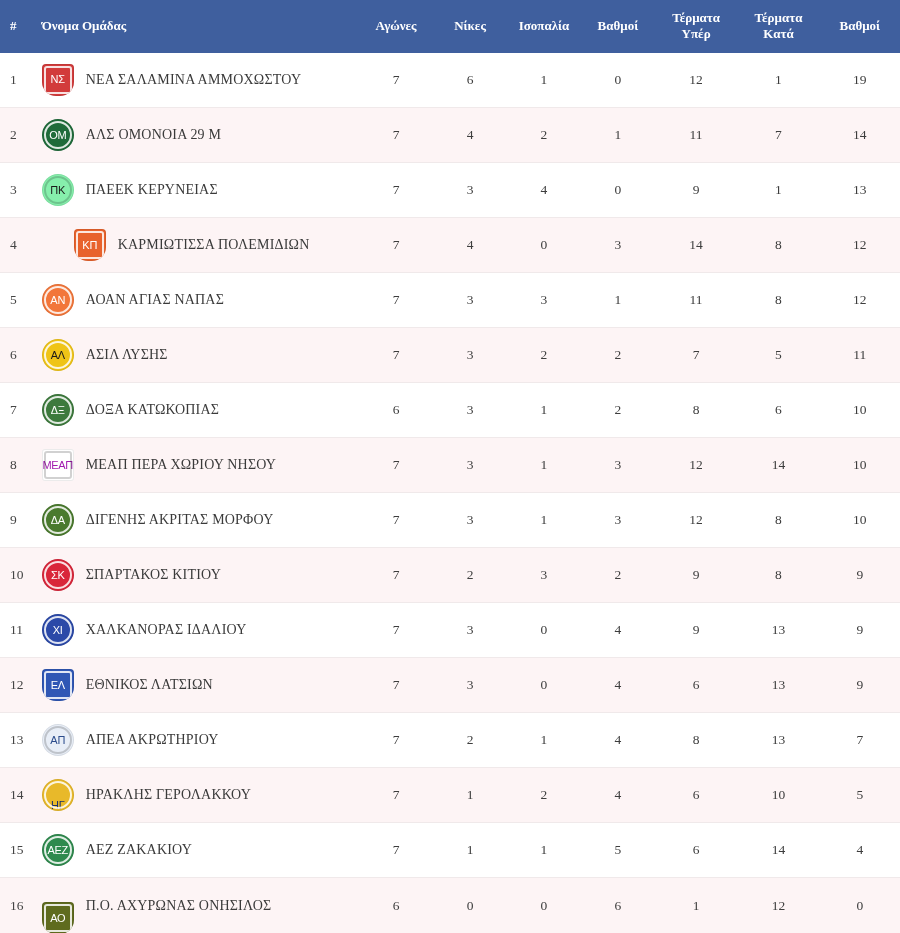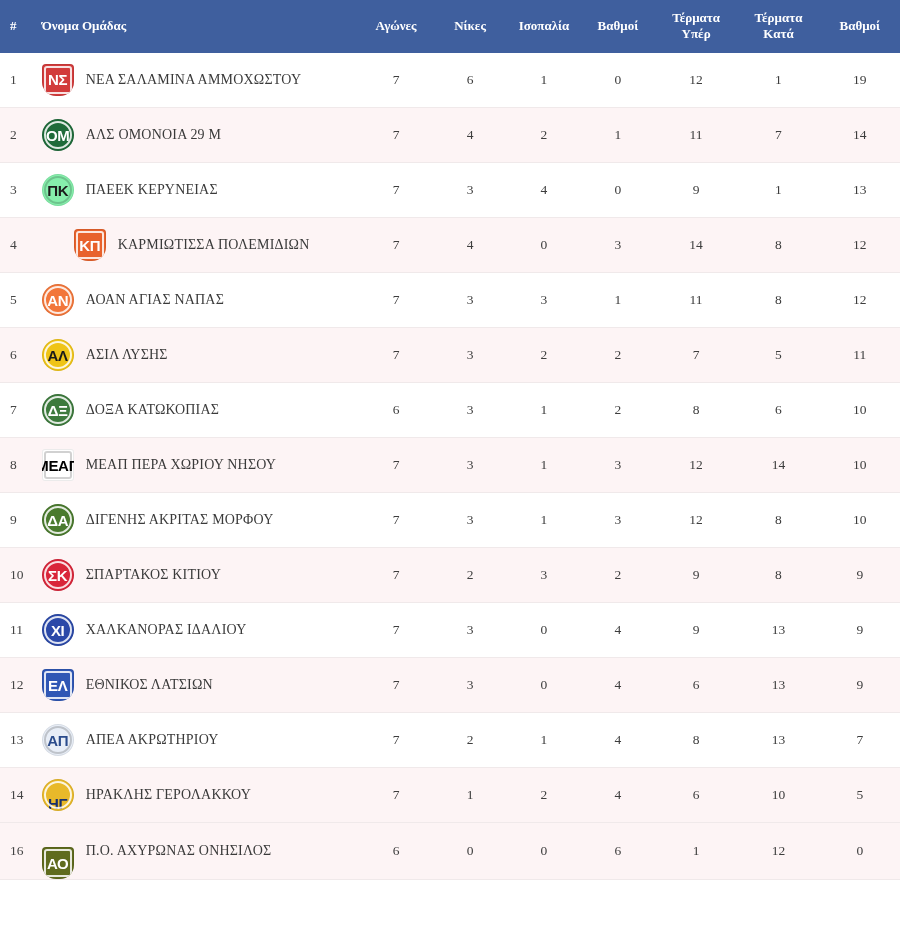--- a/index.html
+++ b/index.html
@@ -79,22 +79,22 @@
     border-radius: 50%;
     position: relative;
     display: flex;
     align-items: center;
     justify-content: center;
     overflow: hidden;
     box-shadow: 0 0 0 1px rgba(0,0,0,.08) inset;
   }
   .crest .mono {
     font-family: "Liberation Sans", sans-serif;
-    font-weight: bold;
-    font-size: 15px;
+    font-weight: normal;
+    font-size: 11px;
     line-height: 1;
     letter-spacing: -.3px;
   }
   .crest.shield {
     border-radius: 4px 4px 14px 14px;
   }
   .crest.square {
     border-radius: 3px;
   }
   .crest .ring {
@@ -258,21 +258,21 @@
         <td>1</td>
         <td>2</td>
         <td>8</td>
         <td>6</td>
         <td>10</td>
       </tr>
       <tr class="row-odd">
         <td class="rank">8</td>
         <td class="team">
           <div class="team-inner">
-            <span class="crest square" style="background: rgb(255, 255, 255); color: #000000; text-align: center;">
+            <span class="crest square" style="background: rgb(255, 255, 255); color: #a21caf; text-align: center;">
               <span class="ring" style="border-radius: 3px; border-color: rgba(0, 0, 0, 0.18);"></span>
               <span class="mono">ΜΕΑΠ</span>
             </span>
             <span class="team-name">ΜΕΑΠ ΠΕΡΑ ΧΩΡΙΟΥ ΝΗΣΟΥ</span>
           </div>
         </td>
         <td>7</td>
         <td>3</td>
         <td>1</td>
         <td>3</td>
@@ -386,20 +386,39 @@
             <span class="team-name">ΗΡΑΚΛΗΣ ΓΕΡΟΛΑΚΚΟΥ</span>
           </div>
         </td>
         <td>7</td>
         <td>1</td>
         <td>2</td>
         <td>4</td>
         <td>6</td>
         <td>10</td>
         <td>5</td>
+      </tr>
+      <tr class="row-even">
+        <td class="rank">15</td>
+        <td class="team">
+          <div class="team-inner">
+            <span class="crest " style="background: rgb(47, 138, 78); color: rgb(255, 255, 255);">
+              <span class="ring" style="border-color: rgba(255, 255, 255, 0.85);"></span>
+              <span class="mono">ΑΕΖ</span>
+            </span>
+            <span class="team-name">ΑΕΖ ΖΑΚΑΚΙΟΥ</span>
+          </div>
+        </td>
+        <td>7</td>
+        <td>1</td>
+        <td>1</td>
+        <td>5</td>
+        <td>6</td>
+        <td>14</td>
+        <td>4</td>
       </tr>
       <tr class="row-odd">
         <td class="rank">16</td>
         <td class="team">
           <div class="team-inner">
             <span class="crest shield" style="background: rgb(95, 107, 30); color: rgb(255, 255, 255); margin-top: 24px;">
               <span class="ring" style="border-radius: 3px; border-color: rgba(255, 255, 255, 0.85);"></span>
               <span class="mono">ΑΟ</span>
             </span>
             <span class="team-name">Π.Ο. ΑΧΥΡΩΝΑΣ ΟΝΗΣΙΛΟΣ</span>

